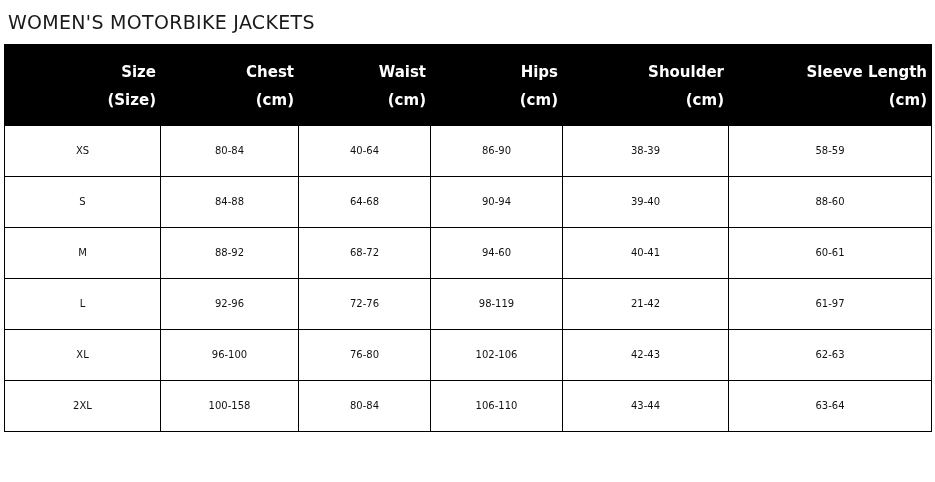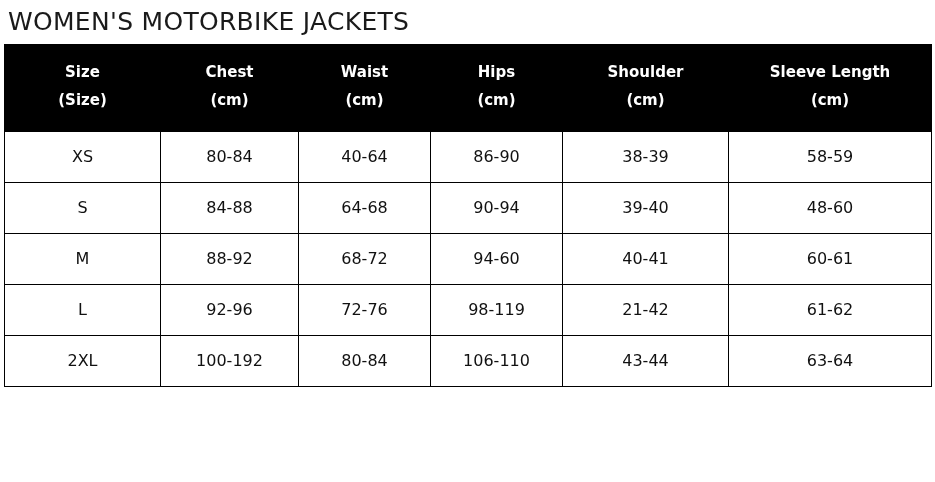--- a/index.html
+++ b/index.html
@@ -15,21 +15,21 @@
     overflow: hidden;
   }
   .page {
     position: relative;
     width: 935px;
     height: 482px;
     box-sizing: border-box;
     padding: 0;
   }
   .page-title {
-    font-size: 25px;
+    font-size: 19px;
     font-weight: normal;
     letter-spacing: 0.3px;
     color: #1a1a1a;
     margin: 8px 0 8px 8px;
     padding: 0;
     line-height: 28px;
     font-family: "DejaVu Sans", sans-serif;
   }
   .table-wrap {
     margin: 8px 4px 0 4px;
@@ -37,34 +37,34 @@
   table.size-table {
     border-collapse: collapse;
     width: 927px;
     table-layout: fixed;
   }
   table.size-table thead th {
     background: #000000;
     color: #ffffff;
     font-size: 15px;
     font-weight: bold;
-    text-align: center;
+    text-align: right;
     vertical-align: middle;
-    padding: 14px 4px 16px 4px;
+    padding: 14px 4px 10px 4px;
     border: 1px solid #000000;
     line-height: 1.85;
   }
   table.size-table thead th .l2 {
     display: block;
   }
   table.size-table tbody td {
     border: 1px solid #000000;
     text-align: center;
     vertical-align: middle;
-    font-size: 16px;
+    font-size: 10px;
     color: #111111;
     height: 50px;
     padding: 0 4px;
     background: #ffffff;
   }
   col.c-size   { width: 156px; }
   col.c-chest  { width: 138px; }
   col.c-waist  { width: 132px; }
   col.c-hips   { width: 132px; }
   col.c-should { width: 166px; }
@@ -123,41 +123,49 @@
           <td>86-90</td>
           <td>38-39</td>
           <td>58-59</td>
         </tr>
         <tr>
           <td>S</td>
           <td>84-88</td>
           <td>64-68</td>
           <td>90-94</td>
           <td>39-40</td>
-          <td>48-60</td>
+          <td>88-60</td>
         </tr>
         <tr>
           <td>M</td>
           <td>88-92</td>
           <td>68-72</td>
           <td>94-60</td>
           <td>40-41</td>
           <td>60-61</td>
         </tr>
         <tr>
           <td>L</td>
           <td>92-96</td>
           <td>72-76</td>
           <td>98-119</td>
           <td>21-42</td>
-          <td>61-62</td>
+          <td>61-97</td>
+        </tr>
+        <tr>
+          <td>XL</td>
+          <td>96-100</td>
+          <td>76-80</td>
+          <td>102-106</td>
+          <td>42-43</td>
+          <td>62-63</td>
         </tr>
         <tr>
           <td>2XL</td>
-          <td>100-192</td>
+          <td>100-158</td>
           <td>80-84</td>
           <td>106-110</td>
           <td>43-44</td>
           <td>63-64</td>
         </tr>
       </tbody>
     </table>
   </div>
 
 </div>

